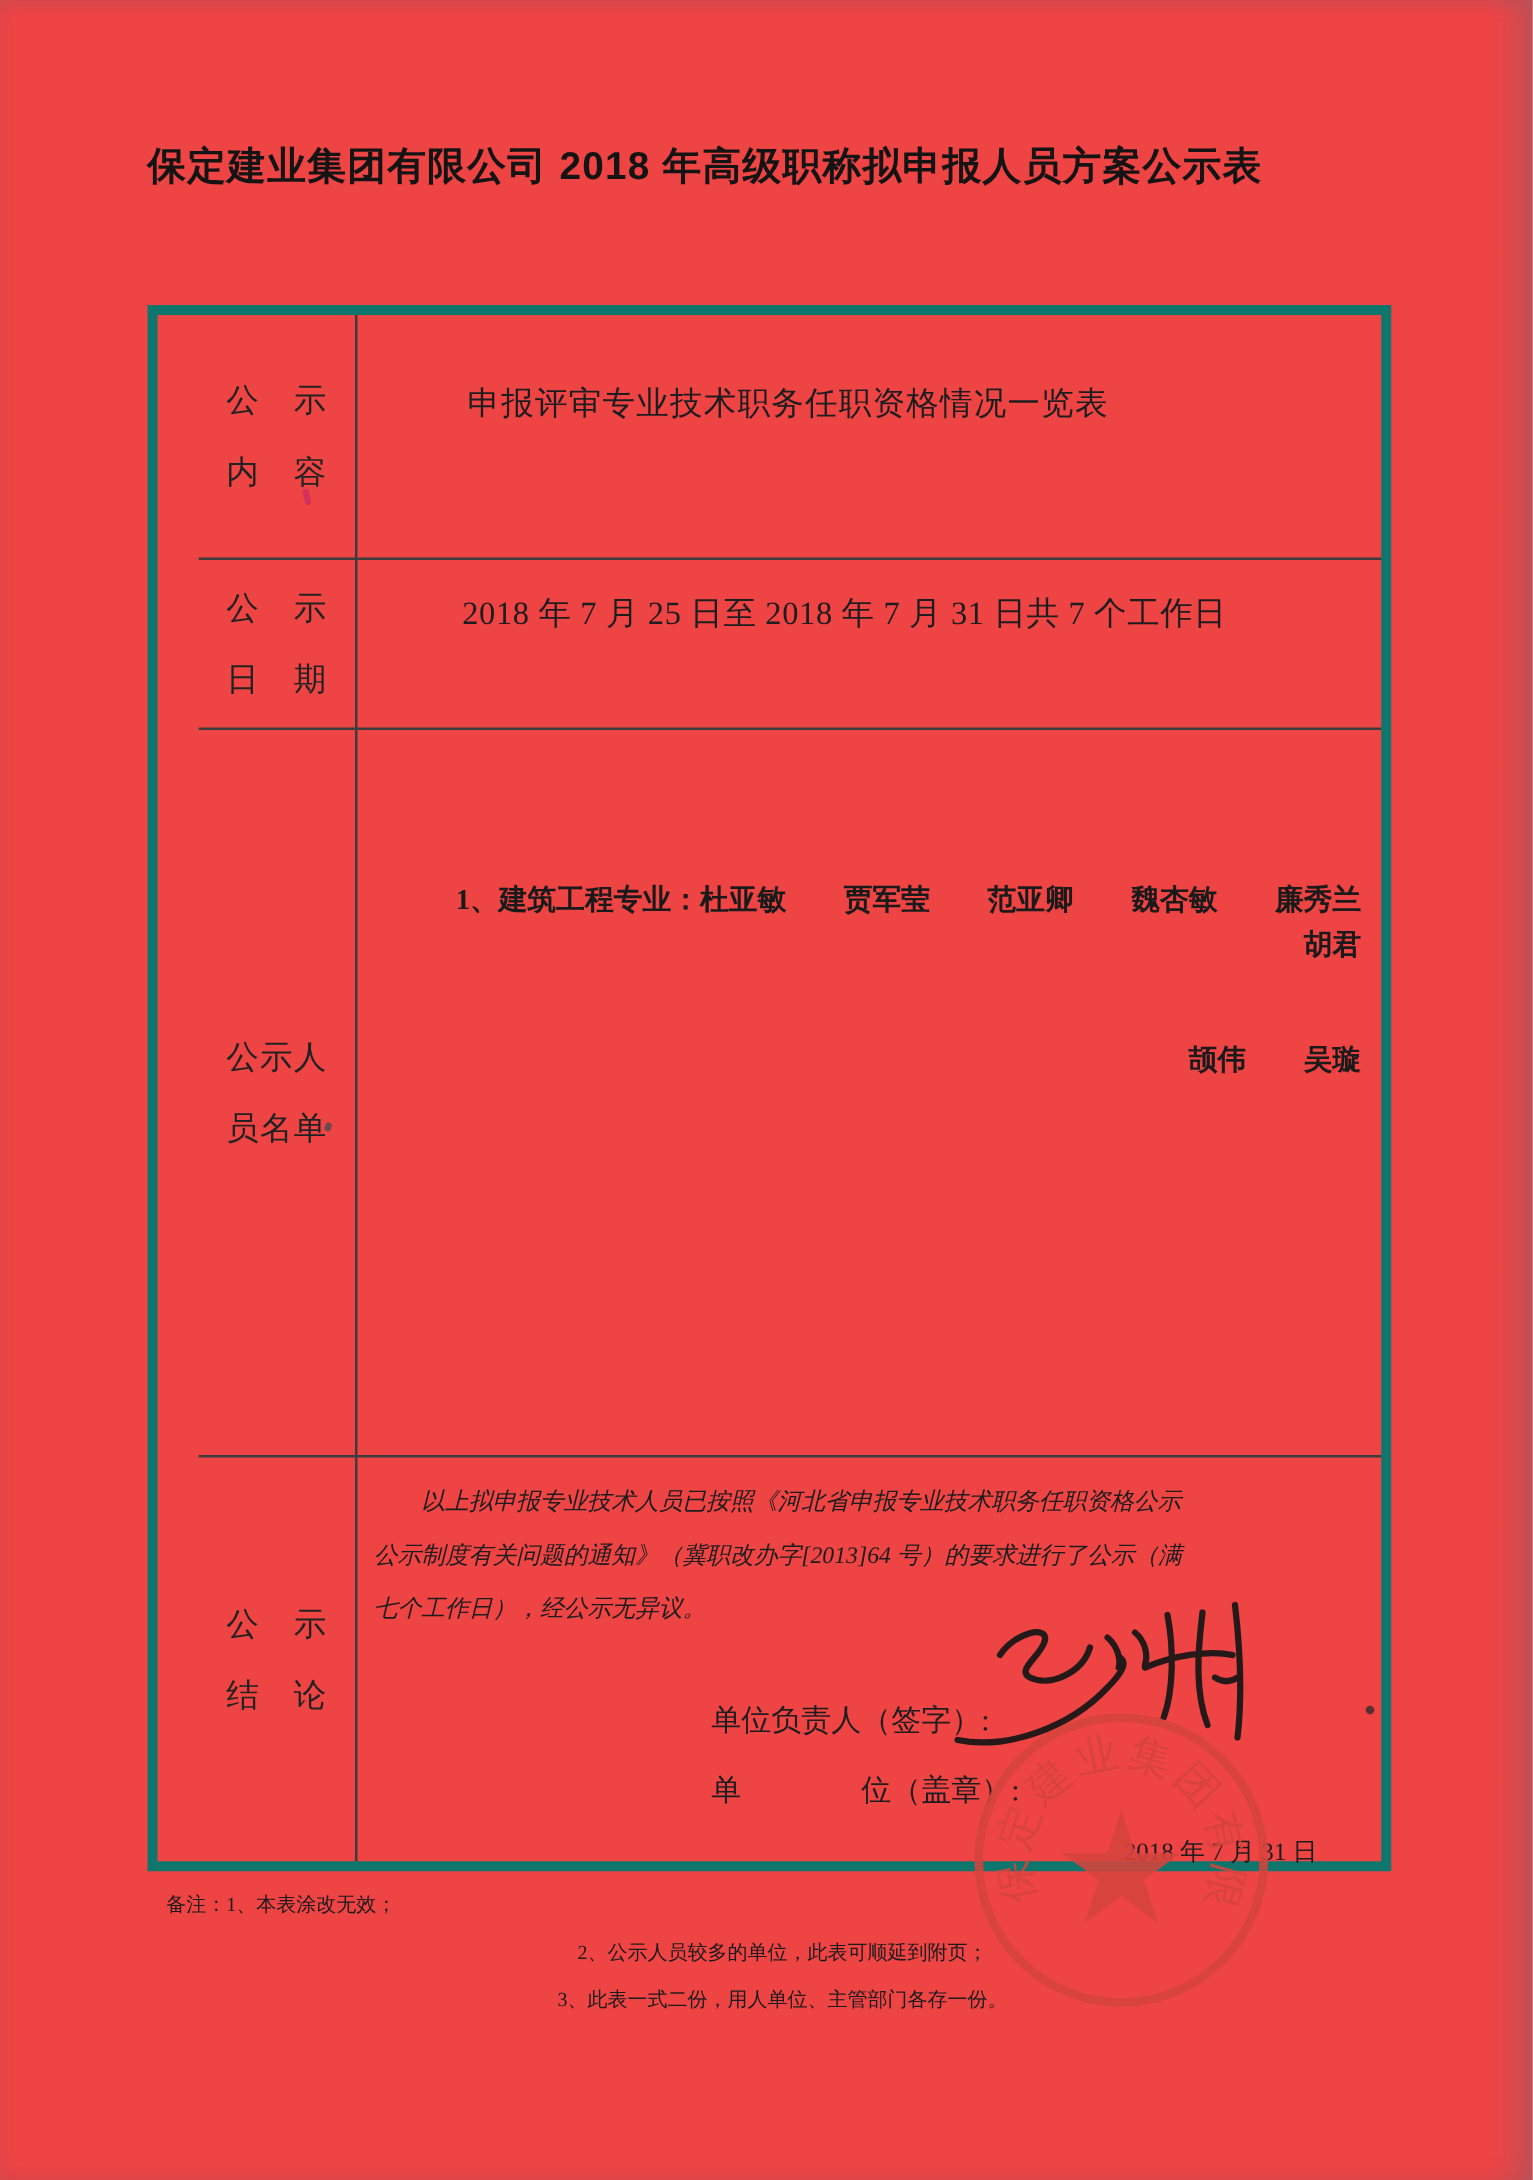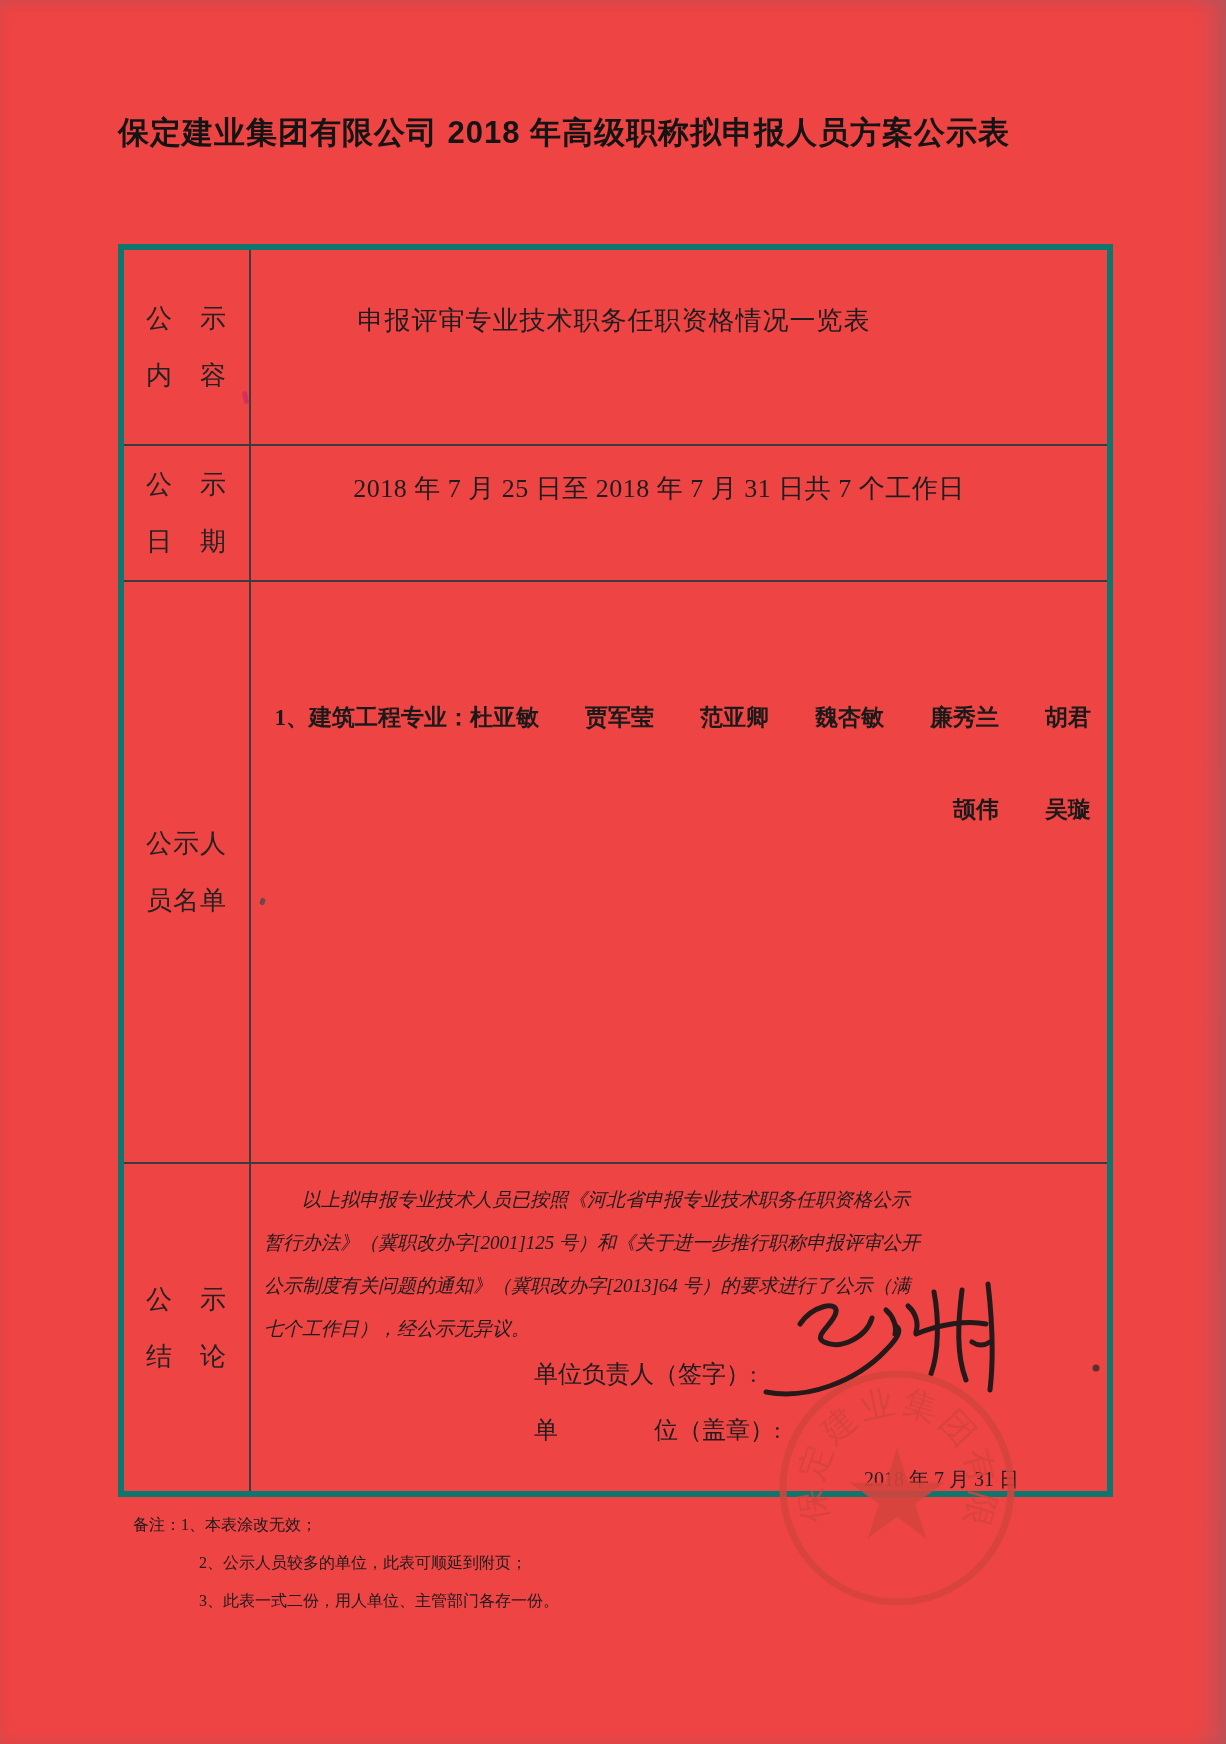--- a/index.html
+++ b/index.html
@@ -22,26 +22,27 @@
     pointer-events:none;
   }
   .doc-title{
     position:absolute;left:0;top:112px;width:1128px;
     text-align:center;
     font-family:"Liberation Sans","DejaVu Sans",sans-serif;
     font-weight:700;font-size:31px;letter-spacing:1px;color:#141414;
   }
   .form-table{
     position:absolute;left:118px;top:244px;width:995px;height:1253px;
-    border:6px solid #0f766e;
+    border:8px solid #0f766e;
     display:grid;
     grid-template-columns:127px 1fr;
     grid-template-rows:196px 136px 582px 1fr;
     box-sizing:border-box;
     background:rgba(255,255,255,0.0);
+    padding-left:33px;
   }
   .cell{box-sizing:border-box;position:relative;}
   .lbl-cell{
     border-right:2px solid #3c3c3e;border-bottom:2px solid #3c3c3e;
     display:flex;flex-direction:column;align-items:center;justify-content:center;
   }
   .lbl-cell.last{border-bottom:none;}
   .lbl-line{
     font-size:26px;line-height:57px;color:#222;letter-spacing:1px;white-space:pre;
   }
@@ -60,21 +61,21 @@
   }
   .concl-par .par-line{line-height:43px;white-space:nowrap;}
   .concl-par .par-line:first-child{text-indent:2em;}
   .signer-line{position:absolute;left:283px;top:194px;font-size:24px;white-space:pre;}
   .seal-line{position:absolute;left:283px;top:250px;font-size:24px;white-space:pre;}
   .date-line{position:absolute;left:613px;top:302px;font-size:20px;white-space:pre;}
   .notes{
     position:absolute;left:133px;top:1506px;width:920px;font-size:16px;color:#1b1b1d;
   }
   .notes .note-line{line-height:38px;white-space:pre;}
-  .notes .note-line.indent{margin-left:66px;}
+  .notes .note-line.indent{margin-left:66px;text-align:center;}
   .speck{
     position:absolute;left:243px;top:391px;width:5px;height:13px;
     background:#cf2d63;border-radius:3px;transform:rotate(-12deg);opacity:.85;
   }
   .dot-mark{
     position:absolute;left:260px;top:898px;width:5px;height:7px;
     background:#4a4a50;border-radius:2px;transform:rotate(20deg);opacity:.8;
   }
   .overlay-svg{position:absolute;left:0;top:0;pointer-events:none;}
   .stamp-text{
@@ -118,21 +119,20 @@
       </div>
     </div>
 
     <div class="cell lbl-cell last">
       <div class="lbl-line">公　示</div>
       <div class="lbl-line">结　论</div>
     </div>
     <div class="cell val-cell last">
       <div class="concl-par">
         <div class="par-line">以上拟申报专业技术人员已按照《河北省申报专业技术职务任职资格公示</div>
-        <div class="par-line">暂行办法》（冀职改办字[2001]125 号）和《关于进一步推行职称申报评审公开</div>
         <div class="par-line">公示制度有关问题的通知》（冀职改办字[2013]64 号）的要求进行了公示（满</div>
         <div class="par-line">七个工作日），经公示无异议。</div>
       </div>
       <div class="signer-line">单位负责人（签字）:</div>
       <div class="seal-line">单　　　　位（盖章）:</div>
       <div class="date-line">2018 年 7 月 31 日</div>
     </div>
   </div>
 
   <div class="notes">

